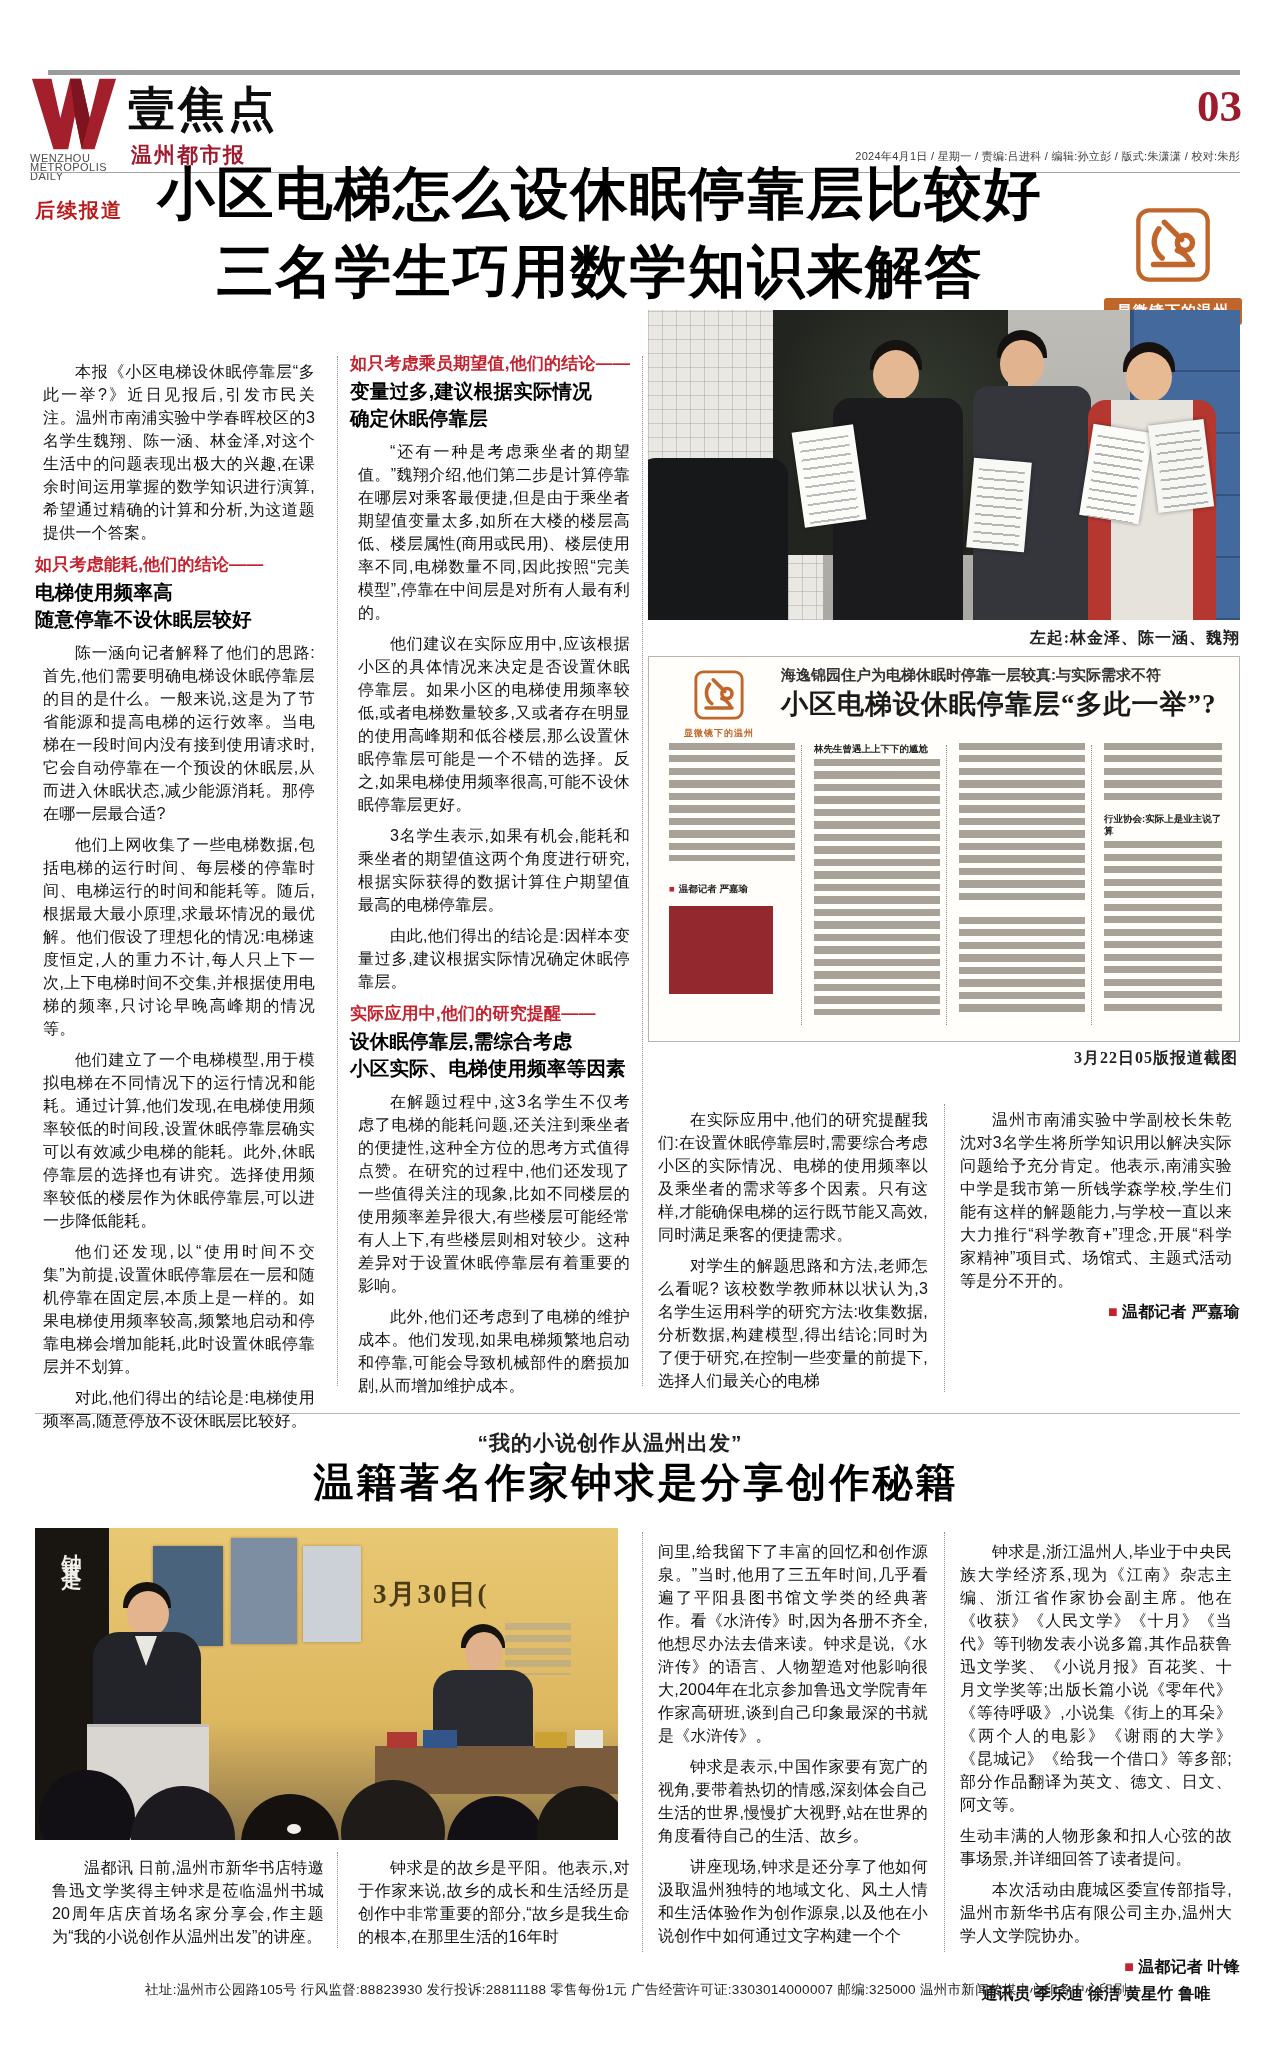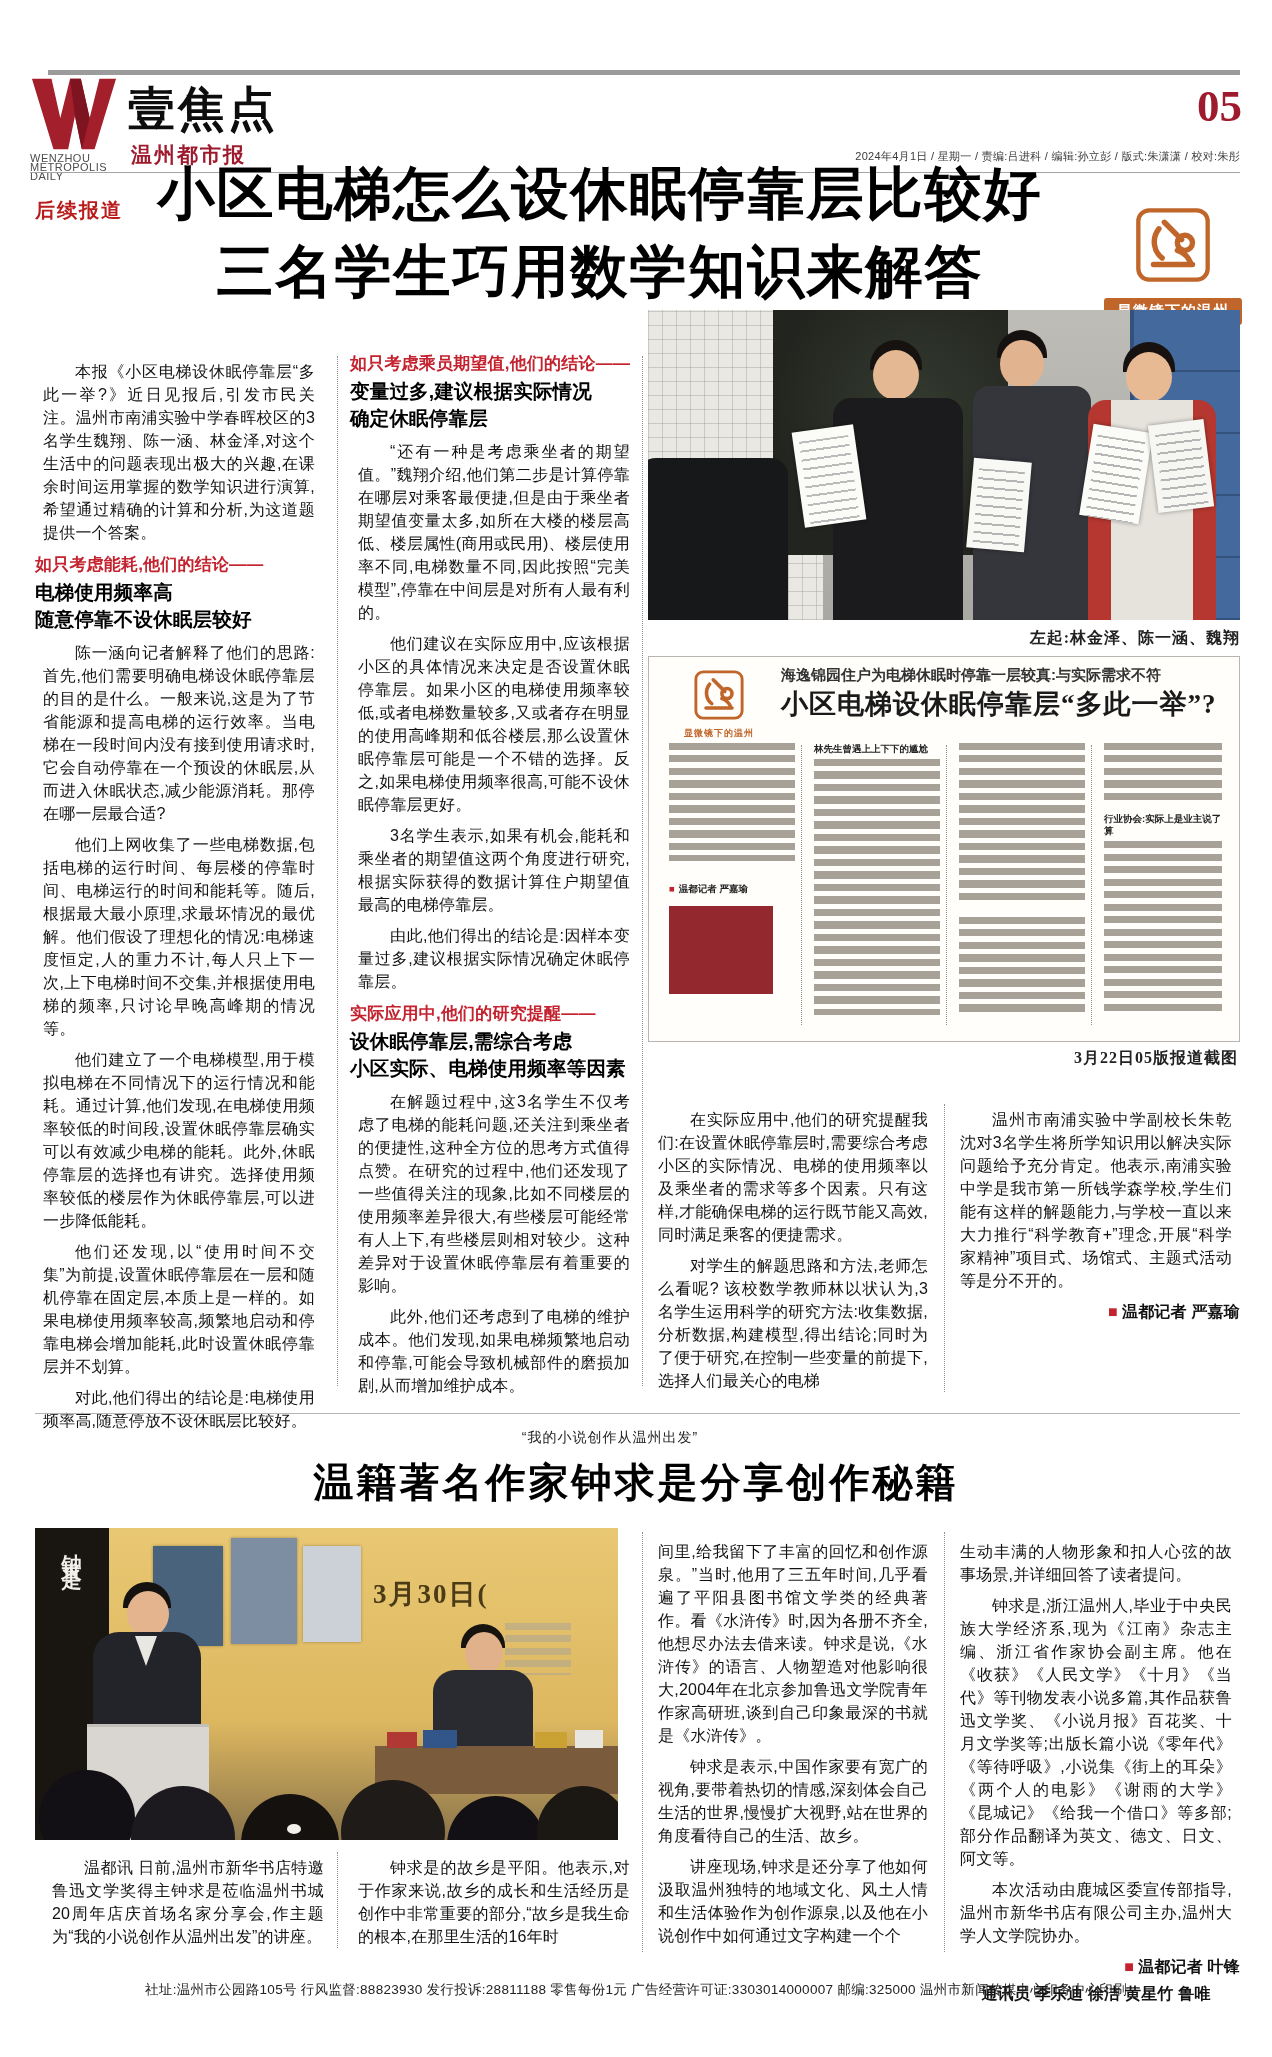--- a/index.html
+++ b/index.html
@@ -42,21 +42,21 @@
                  font-family:"Liberation Serif","DejaVu Serif",serif;letter-spacing:1px;}
   .clip .mini-badge{left:16px;top:12px;width:108px;text-align:center;}
   .clip .mini-badge .lbl{color:#c0662b;font-size:9px;font-weight:700;margin-top:2px;letter-spacing:1px;}
   .fake{background-image:repeating-linear-gradient(#a7a198 0 7px,transparent 7px 12.5px);}
   .tinyhead{font-size:9.5px;font-weight:900;color:#222;line-height:12px;margin-bottom:4px;}
   .tinyby{font-size:9.5px;font-weight:700;color:#222;}
   .redbox{background:#93282e;}
   
   .hrule{height:1px;background:#b5b5b5;}
   
-  .kicker{left:0;top:1429px;width:1220px;text-align:center;font-size:14px;font-weight:400;color:#222;letter-spacing:1px;}
+  .kicker{left:0;top:1429px;width:1220px;text-align:center;font-size:21px;font-weight:700;color:#222;letter-spacing:1px;}
   .hl2{left:0;top:1455px;width:1272px;text-align:center;font-size:40px;font-weight:900;color:#000;
        font-family:"Liberation Serif","DejaVu Serif",serif;letter-spacing:3px;}
   
   .photo{overflow:hidden;}
   .footer{left:0;top:1981px;width:1272px;text-align:center;font-size:13.5px;color:#222;letter-spacing:.3px;}
 </style>
 </head>
 <body>
 
 <div class="page">
@@ -64,21 +64,21 @@
   <div class="abs rule-thick"></div>
   <div class="abs logo">
     <svg viewBox="0 0 90 76" width="88" height="76">
       <path d="M2 2 L22 2 L31 42 L41 2 L52 2 L61 42 L71 2 L88 2 L66 74 L53 74 L46 40 L39 74 L24 74 Z" fill="#a31f2c"></path>
       <path d="M41 2 L52 2 L61 42 L53 74 L46 40 Z" fill="#7e141f"></path>
     </svg>
   </div>
   <div class="abs logo-sub">WENZHOU METROPOLIS DAILY</div>
   <div class="abs section-title">壹焦点</div>
   <div class="abs paper-name">温州都市报</div>
-  <div class="abs page-num">05</div>
+  <div class="abs page-num">03</div>
   <div class="abs dateline">2024年4月1日 / 星期一 / 责编:吕进科 / 编辑:孙立彭 / 版式:朱潇潇 / 校对:朱彤</div>
   <div class="abs rule-thin"></div>
 
   <div class="abs followup">后续报道</div>
   <div class="abs hl1" style="top:165px;">小区电梯怎么设休眠停靠层比较好</div>
   <div class="abs hl1" style="top:243px;">三名学生巧用数学知识来解答</div>
 
   <div class="abs badge">
     <svg viewBox="0 0 72 72" width="78" height="78">
       <rect x="4" y="4" width="64" height="64" rx="10" fill="none" stroke="#c0662b" stroke-width="4"></rect>
@@ -243,22 +243,22 @@
       <div class="para">钟求是的故乡是平阳。他表示,对于作家来说,故乡的成长和生活经历是创作中非常重要的部分,“故乡是我生命的根本,在那里生活的16年时</div>
     </div>
   <div class="abs vdot" style="left:642px;top:1532px;height:420px;"></div>
   <div class="abs col" style="left:650px;top:1532px;width:286px;">
       <div class="para noind">间里,给我留下了丰富的回忆和创作源泉。”当时,他用了三五年时间,几乎看遍了平阳县图书馆文学类的经典著作。看《水浒传》时,因为各册不齐全,他想尽办法去借来读。钟求是说,《水浒传》的语言、人物塑造对他影响很大,2004年在北京参加鲁迅文学院青年作家高研班,谈到自己印象最深的书就是《水浒传》。</div>
       <div class="para">钟求是表示,中国作家要有宽广的视角,要带着热切的情感,深刻体会自己生活的世界,慢慢扩大视野,站在世界的角度看待自己的生活、故乡。</div>
       <div class="para">讲座现场,钟求是还分享了他如何汲取温州独特的地域文化、风土人情和生活体验作为创作源泉,以及他在小说创作中如何通过文字构建一个个</div>
     </div>
   <div class="abs vdot" style="left:944px;top:1532px;height:420px;"></div>
   <div class="abs col" style="left:952px;top:1532px;width:288px;">
+      <div class="para">钟求是,浙江温州人,毕业于中央民族大学经济系,现为《江南》杂志主编、浙江省作家协会副主席。他在《收获》《人民文学》《十月》《当代》等刊物发表小说多篇,其作品获鲁迅文学奖、《小说月报》百花奖、十月文学奖等;出版长篇小说《零年代》《等待呼吸》,小说集《街上的耳朵》《两个人的电影》《谢雨的大学》《昆城记》《给我一个借口》等多部;部分作品翻译为英文、德文、日文、阿文等。</div>
       <div class="para noind">生动丰满的人物形象和扣人心弦的故事场景,并详细回答了读者提问。</div>
-      <div class="para">钟求是,浙江温州人,毕业于中央民族大学经济系,现为《江南》杂志主编、浙江省作家协会副主席。他在《收获》《人民文学》《十月》《当代》等刊物发表小说多篇,其作品获鲁迅文学奖、《小说月报》百花奖、十月文学奖等;出版长篇小说《零年代》《等待呼吸》,小说集《街上的耳朵》《两个人的电影》《谢雨的大学》《昆城记》《给我一个借口》等多部;部分作品翻译为英文、德文、日文、阿文等。</div>
       <div class="para">本次活动由鹿城区委宣传部指导,温州市新华书店有限公司主办,温州大学人文学院协办。</div>
       <div class="byline"><span class="sq">■</span>温都记者 叶锋</div>
       <div class="contrib">通讯员 季乐迪 徐洁 黄星竹 鲁唯</div>
     </div>
 
   <div class="abs footer">社址:温州市公园路105号  行风监督:88823930  发行投诉:28811188  零售每份1元  广告经营许可证:3303014000007  邮编:325000  温州市新闻传媒中心印务中心印刷</div>
 
 </div>
 
 </body></html>

